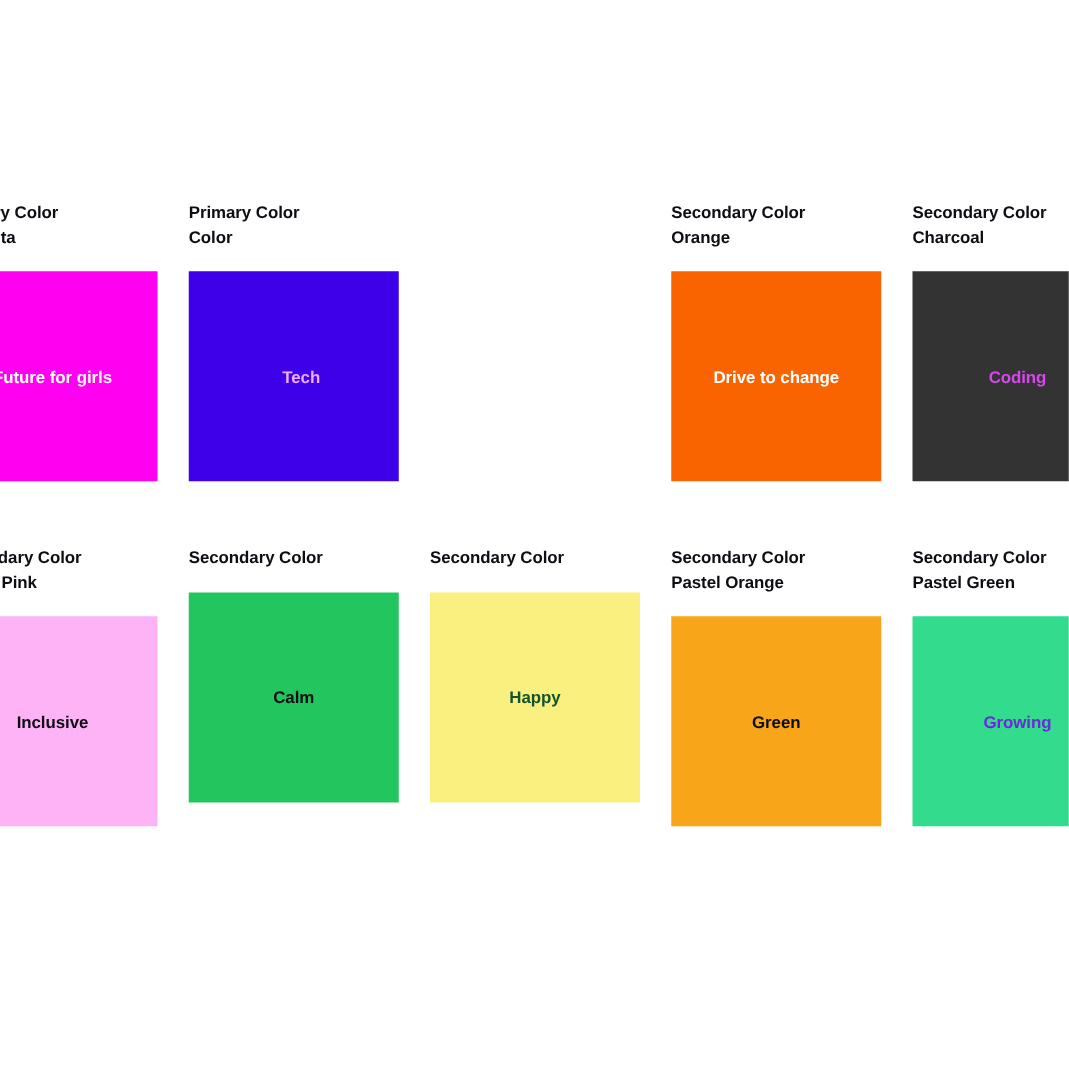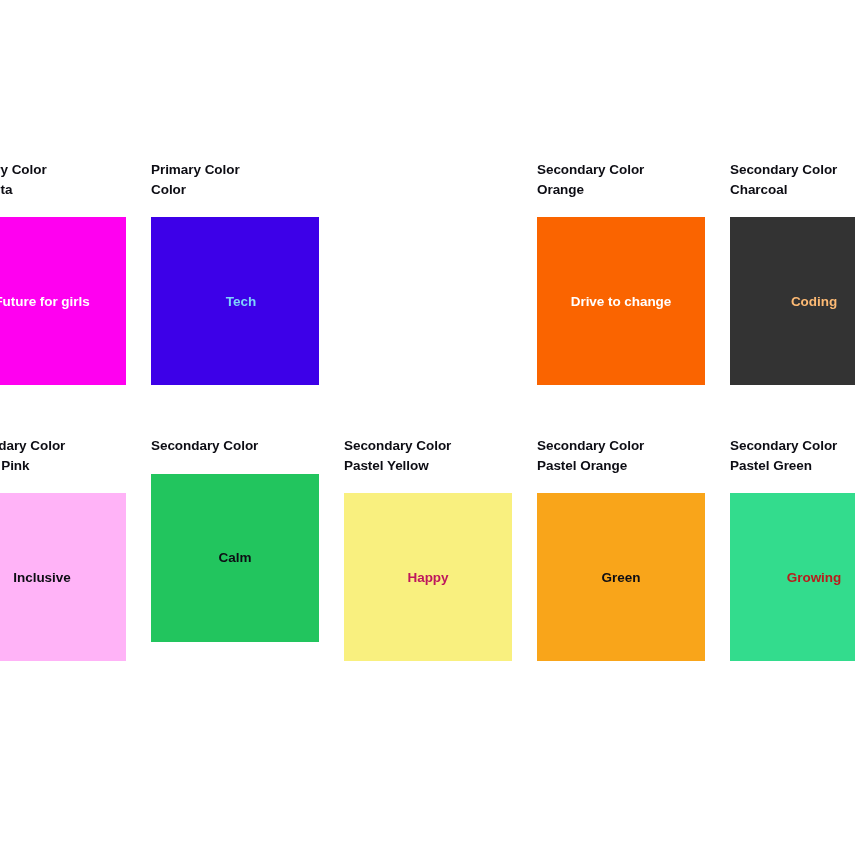--- a/index.html
+++ b/index.html
@@ -94,21 +94,21 @@
           <span class="swatch-word" style="color: rgb(255, 255, 255);">Future for girls</span>
         </div>
       </div>
 
       <div class="cell">
         <div class="cell-label" style="color: rgb(13, 13, 20);">
           <span class="role">Primary Color</span>
           <span class="name">Color</span>
         </div>
         <div class="swatch" style="background: rgb(61, 0, 232);">
-          <span class="swatch-word" style="color: #7dd3fc; margin-left: 12px;">Tech</span>
+          <span class="swatch-word" style="color: #f0abfc; margin-left: 12px;">Tech</span>
         </div>
       </div>
 
       <div class="cell cell-empty">
         <div class="cell-label" style="color: rgb(13, 13, 20);">
           <span class="role"></span>
           <span class="name"></span>
         </div>
         <div class="swatch" style="background: transparent;">
           <span class="swatch-word" style="color: rgb(255, 255, 255);"></span>
@@ -124,21 +124,21 @@
           <span class="swatch-word" style="color: rgb(255, 255, 255); text-align: center;">Drive to change</span>
         </div>
       </div>
 
       <div class="cell">
         <div class="cell-label" style="color: rgb(13, 13, 20);">
           <span class="role">Secondary Color</span>
           <span class="name">Charcoal</span>
         </div>
         <div class="swatch" style="background: rgb(51, 51, 51);">
-          <span class="swatch-word" style="color: #fdba74;">Coding</span>
+          <span class="swatch-word" style="color: #d946ef;">Coding</span>
         </div>
       </div>
 
     </div>
 
     <div class="row row-pastel">
 
       <div class="cell">
         <div class="cell-label" style="color: rgb(13, 13, 20);">
           <span class="role">Secondary Color</span>
@@ -154,43 +154,42 @@
           <span class="role">Secondary Color</span>
         </div>
         <div class="swatch" style="background: #22c55e;">
           <span class="swatch-word" style="color: rgb(13, 13, 20);">Calm</span>
         </div>
       </div>
 
       <div class="cell">
         <div class="cell-label" style="color: rgb(13, 13, 20);">
           <span class="role">Secondary Color</span>
-          <span class="name">Pastel Yellow</span>
         </div>
         <div class="swatch" style="background: rgb(249, 240, 127);">
-          <span class="swatch-word" style="color: #be185d;">Happy</span>
+          <span class="swatch-word" style="color: #14532d;">Happy</span>
         </div>
       </div>
 
       <div class="cell">
         <div class="cell-label" style="color: rgb(13, 13, 20);">
           <span class="role">Secondary Color</span>
           <span class="name">Pastel Orange</span>
         </div>
         <div class="swatch" style="background: rgb(249, 165, 26);">
           <span class="swatch-word" style="color: rgb(13, 13, 20);">Green</span>
         </div>
       </div>
 
       <div class="cell">
         <div class="cell-label" style="color: rgb(13, 13, 20);">
           <span class="role">Secondary Color</span>
           <span class="name">Pastel Green</span>
         </div>
         <div class="swatch" style="background: rgb(51, 220, 141);">
-          <span class="swatch-word" style="color: #b91c1c;">Growing</span>
+          <span class="swatch-word" style="color: #6d28d9;">Growing</span>
         </div>
       </div>
 
     </div>
 
   </div>
 </div>
 
 </body></html>

